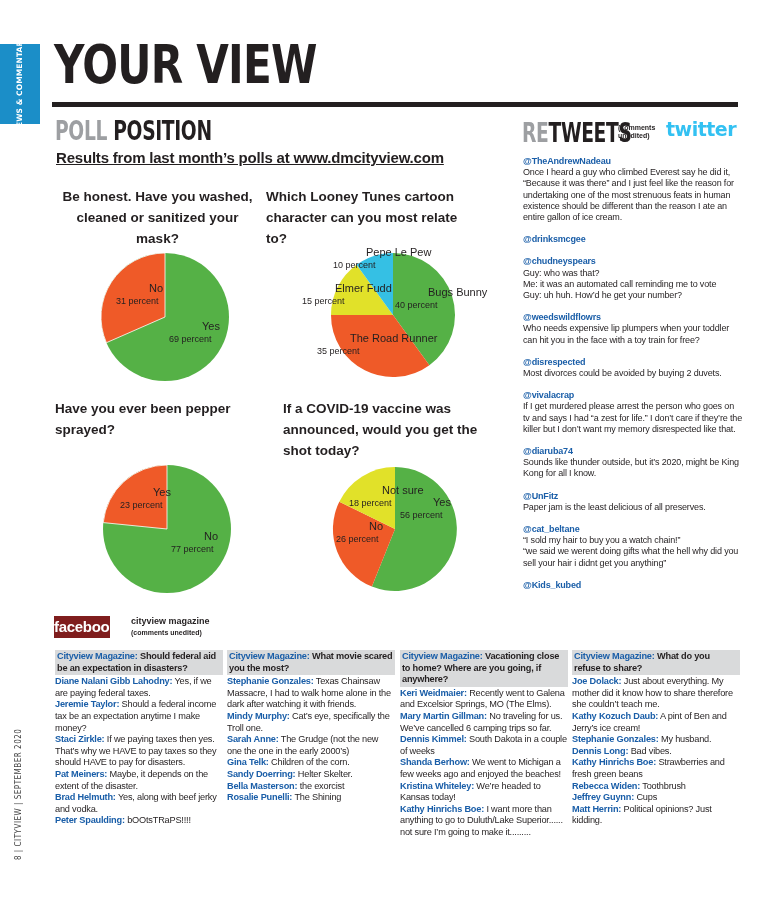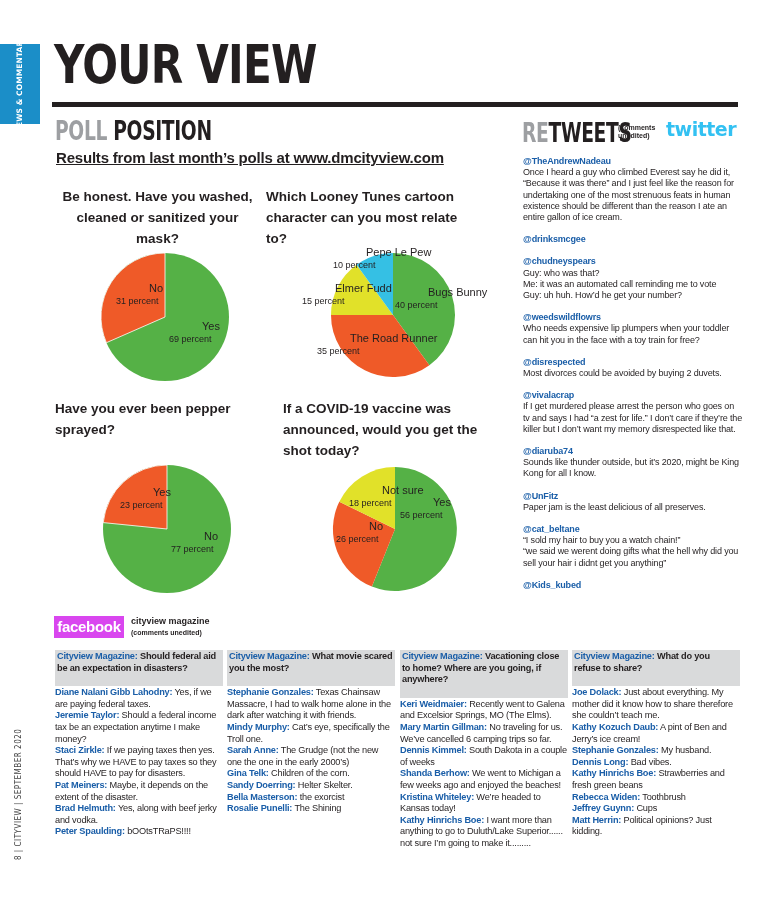--- a/index.html
+++ b/index.html
@@ -59,32 +59,32 @@
 
   .tweets {
     position: absolute; left: 523px; top: 156px; width: 220px; font-size: 9px; line-height: 11.2px;
     font-family: "Liberation Sans Narrow", "Liberation Sans", sans-serif; letter-spacing: -0.15px;
   }
   .tweet { margin-bottom: 11px; }
   .tweet .handle { color: #1a5ea8; font-weight: bold; display: block; }
   .tweet .body { white-space: pre-line; }
 
   .fb-logo {
-    position: absolute; left: 54px; top: 616px; width: 70px; height: 22px; background: #d946ef;
+    position: absolute; left: 54px; top: 616px; width: 56px; height: 22px; background: #7f1d1d;
     color: #fff; font-weight: bold; font-size: 15px; line-height: 22px; text-align: center; letter-spacing: -0.3px;
   }
   .fb-name { position: absolute; left: 131px; top: 616px; font-size: 9px; font-weight: bold; line-height: 11px; }
   .fb-name small { display: block; font-size: 7px; }
 
   .fb-col {
     position: absolute; top: 650px; width: 168px; font-size: 9.2px; line-height: 11.6px;
     letter-spacing: -0.2px;
   }
   .fb-col .q {
-    background: #d9dadb; padding: 1px 2px 12px 2px; font-weight: bold; margin-bottom: 1px;
+    background: #d9dadb; padding: 1px 2px 1px 2px; font-weight: bold; margin-bottom: 1px;
   }
   .fb-col .q .src { color: #1a5ea8; }
   .fb-col .c .who { color: #1a5ea8; font-weight: bold; }
 </style>
 </head>
 <body>
 
 <div class="side-tab">
   <span>NEWS &amp; COMMENTARY</span>
 </div>

